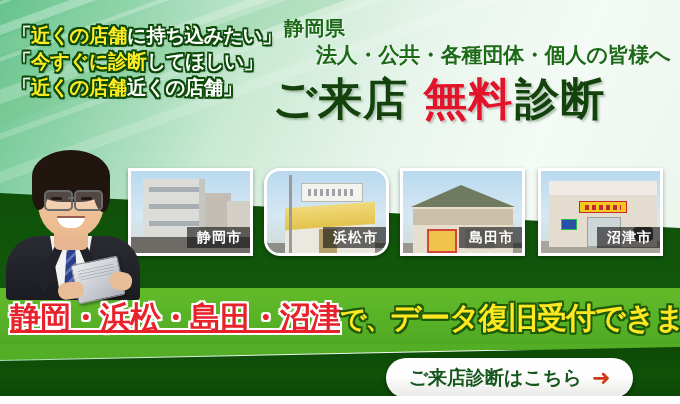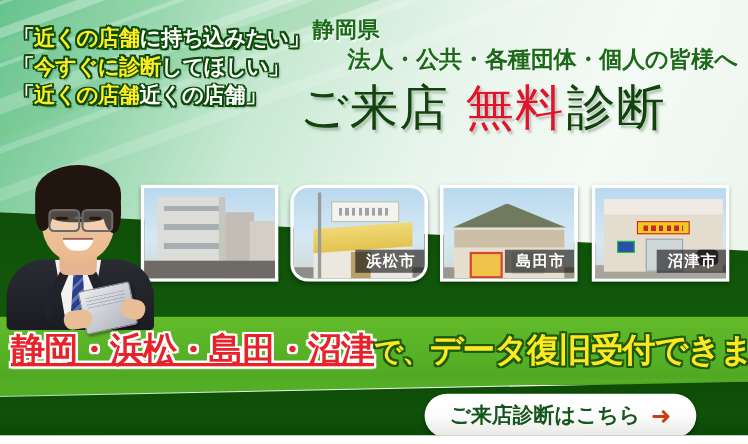--- a/index.html
+++ b/index.html
@@ -67,21 +67,21 @@
     letter-spacing:.5px;padding-left:12px;
     text-shadow:1px 1px 1px rgba(255,255,255,.8);
   }
   .head-sub2{
     font-size:21px;font-weight:bold;color:#1c6a18;line-height:27px;
     letter-spacing:-.2px;white-space:nowrap;
     text-shadow:1px 1px 1px rgba(255,255,255,.8);
     margin-left:44px;
   }
   .head-main{
-    margin-top:5px;font-size:44px;font-weight:normal;line-height:52px;
+    margin-top:5px;font-size:44px;font-weight:bold;line-height:52px;
     color:#13420d;letter-spacing:1px;white-space:nowrap;
     text-shadow:2px 2px 2px rgba(120,150,120,.5);
   }
   .head-main .free{color:#e3142a;margin:0 2px;
     text-shadow:2px 2px 2px rgba(140,120,120,.45);}
 
   
   .staff{position:absolute;left:-2px;top:140px;width:152px;height:160px;z-index:9;}
   .st-neck{position:absolute;left:56px;top:84px;width:34px;height:26px;background:#e7b690;border-radius:6px;}
   .st-suit{
@@ -259,20 +259,21 @@
     <div class="st-handL"></div>
     <div class="st-handR"></div>
   </div>
 
   <div class="thumb t1">
     <div class="sky"></div>
     <div class="b1a"></div>
     <div class="b1b"></div>
     <div class="b1c"></div>
     <div class="b1d"></div>
+    <div class="t-label">静岡市</div>
   </div>
 
   <div class="thumb t2">
     <div class="sky"></div>
     <div class="b2road"></div>
     <div class="b2wall"></div>
     <div class="b2awn"></div>
     <div class="b2sign"></div>
     <div class="b2door"></div>
     <div class="b2pole"></div>

